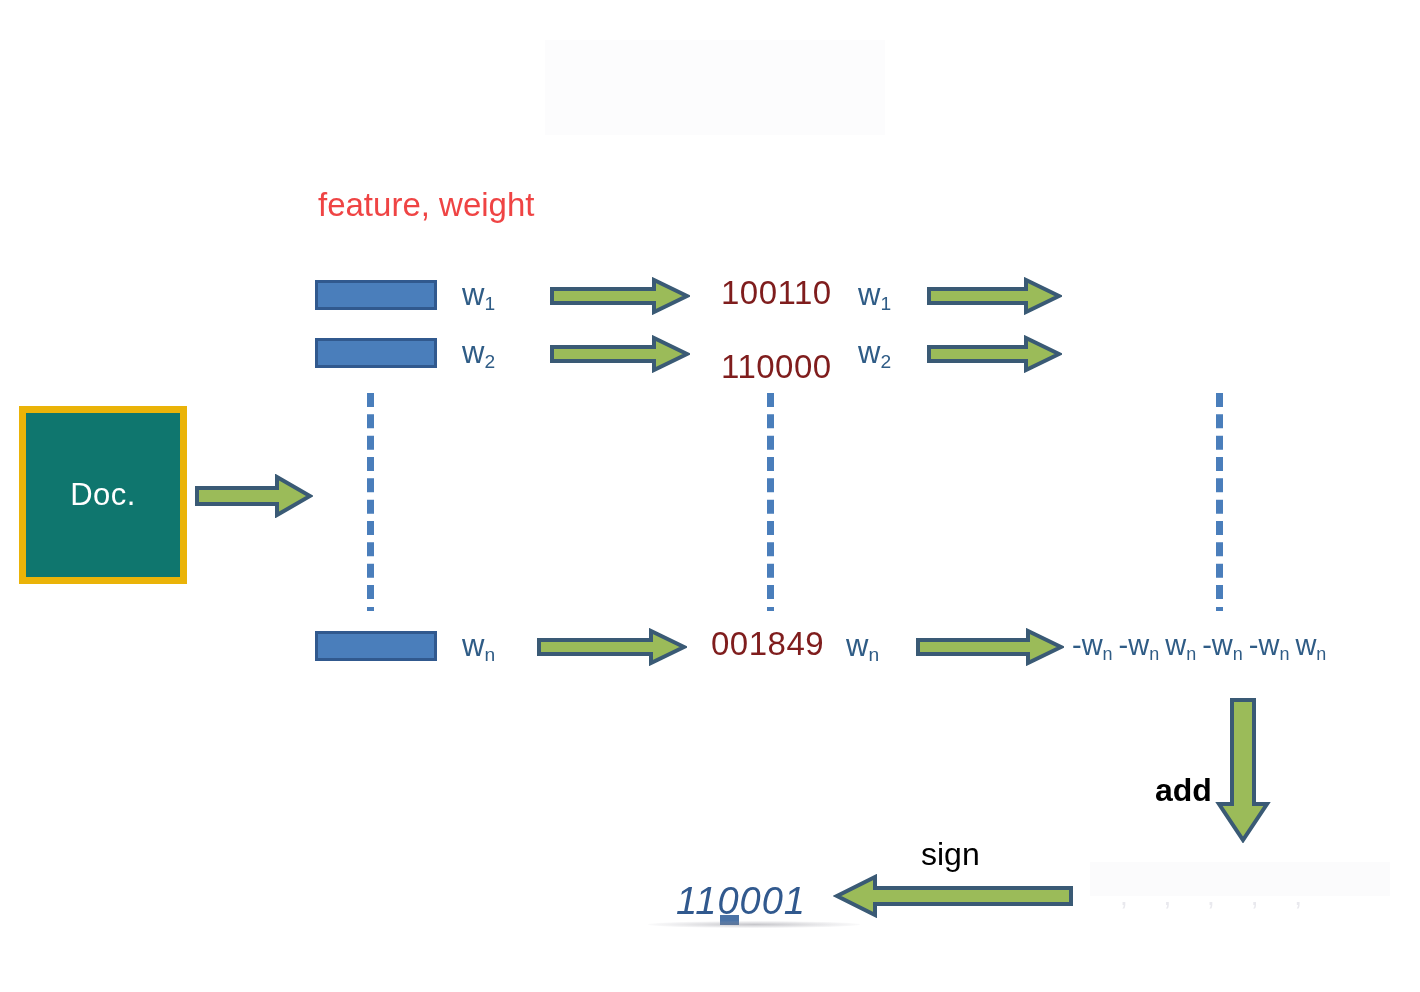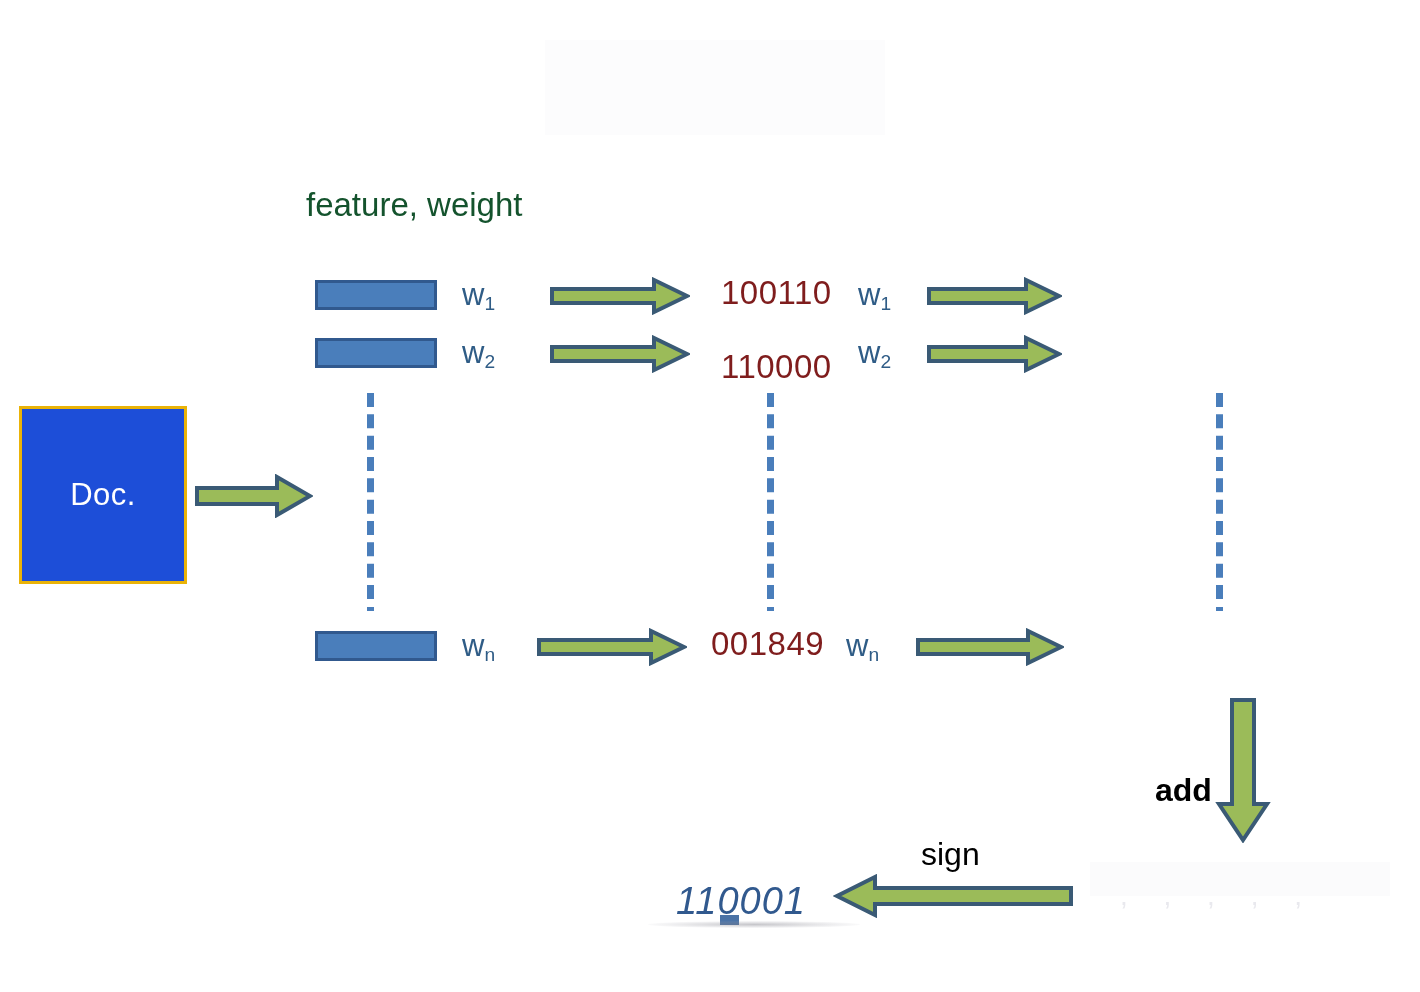--- a/index.html
+++ b/index.html
@@ -20,29 +20,30 @@
   .abs { position: absolute; }
 
   
   .ghost-rect {
     background: #fcfcfd;
   }
 
   
   .col-header {
     font-size: 33px;
-    color: #14532d;
+    color: #ef4444;
     white-space: nowrap;
     font-family: "Liberation Sans", sans-serif;
+    margin-left: 12px;
   }
 
   
   .doc-box {
-    background: #1d4ed8;
-    border: 3px solid #eab308;
+    background: #0f766e;
+    border: 7px solid #eab308;
     box-sizing: border-box;
     display: flex;
     align-items: center;
     justify-content: center;
   }
   .doc-label {
     color: #ffffff;
     font-size: 31px;
     letter-spacing: 0.5px;
   }
@@ -238,20 +239,21 @@
   <div class="abs wlabel" style="left:846px; top:630px;">
     <span>w</span><sub>n</sub>
   </div>
 
   <div class="abs" style="left:916px; top:628px;">
     <svg class="arrow-svg" width="148" height="38" viewBox="0 0 148 38">
       <path d="M2,12 L112,12 L112,3 L145,19 L112,35 L112,26 L2,26 Z" fill="#9bbb59" stroke="#3a5a75" stroke-width="4" stroke-linejoin="miter"></path>
     </svg>
   </div>
 
+  <div class="abs expr" style="left:1072px; top:631px;"><span class="term">-w<sub>n</sub></span><span class="term">-w<sub>n</sub></span><span class="term">w<sub>n</sub></span><span class="term">-w<sub>n</sub></span><span class="term">-w<sub>n</sub></span><span class="term">w<sub>n</sub></span></div>
 
   <div class="abs" style="left:1215px; top:698px;">
     <svg class="arrow-svg" width="56" height="145" viewBox="0 0 56 145">
       <path d="M17,2 L39,2 L39,106 L52,106 L28,142 L4,106 L17,106 Z" fill="#9bbb59" stroke="#3a5a75" stroke-width="4" stroke-linejoin="miter"></path>
     </svg>
   </div>
 
   <div class="abs plain-label" style="left:1155px; top:772px;font-weight:bold;">add</div>
 
   <div class="abs ghost-blob" style="left:1090px; top:862px; width:300px; height:34px;"></div>

